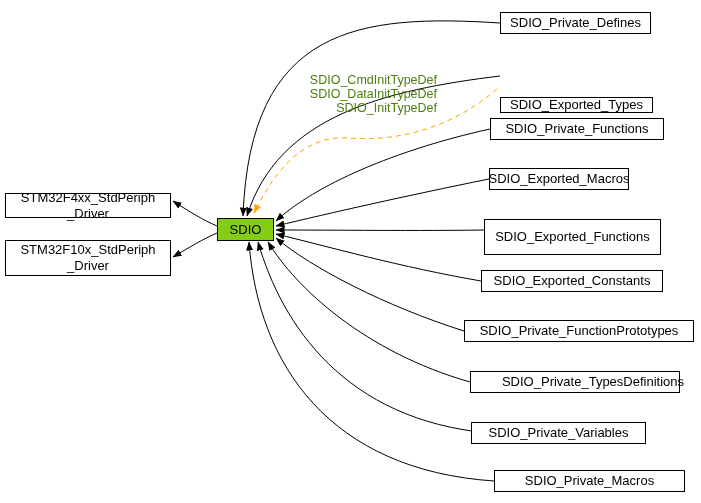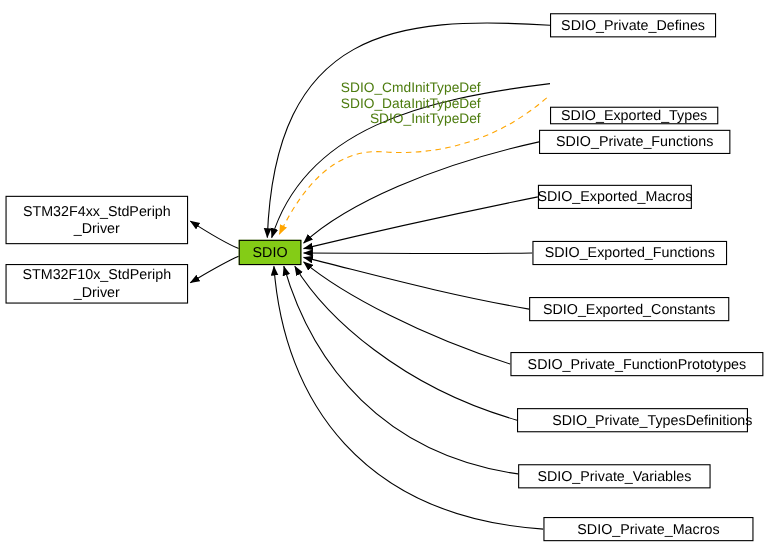--- a/index.html
+++ b/index.html
@@ -33,30 +33,30 @@
     justify-content: center;
     text-align: center;
     white-space: pre-line;
     cursor: pointer;
   }
   .node.center {
     background: #84cc16;
     cursor: default;
   }
   
-  .n-left-0 { left: 5px;   top: 178px; width: 166px; height: 44px; }
+  .n-left-0 { left: 5px;   top: 193px; width: 166px; height: 25px; }
   .n-left-1 { left: 5px;   top: 240px; width: 166px; height: 36px; }
   
   .n-center { left: 217px; top: 218px; width: 57px;  height: 23px; }
   
   .n-r-0 { left: 500px; top: 12px;  width: 151px; height: 22px; }
   .n-r-1 { left: 500px; top: 65px;  width: 153px; height: 16px; margin-top: 32px; }
   .n-r-2 { left: 490px; top: 118px; width: 174px; height: 22px; }
   .n-r-3 { left: 489px; top: 168px; width: 140px; height: 22px; }
-  .n-r-4 { left: 484px; top: 219px; width: 177px; height: 22px; }
+  .n-r-4 { left: 484px; top: 219px; width: 177px; height: 36px; }
   .n-r-5 { left: 481px; top: 270px; width: 182px; height: 22px; }
   .n-r-6 { left: 464px; top: 320px; width: 230px; height: 22px; }
   .n-r-7 { left: 470px; top: 371px; width: 210px; height: 22px; padding-left: 36px; }
   .n-r-8 { left: 471px; top: 422px; width: 175px; height: 22px; }
   .n-r-9 { left: 494px; top: 470px; width: 191px; height: 22px; }
   .edge-label {
     position: absolute;
     left: 287px;
     top: 73px;
     width: 150px;

